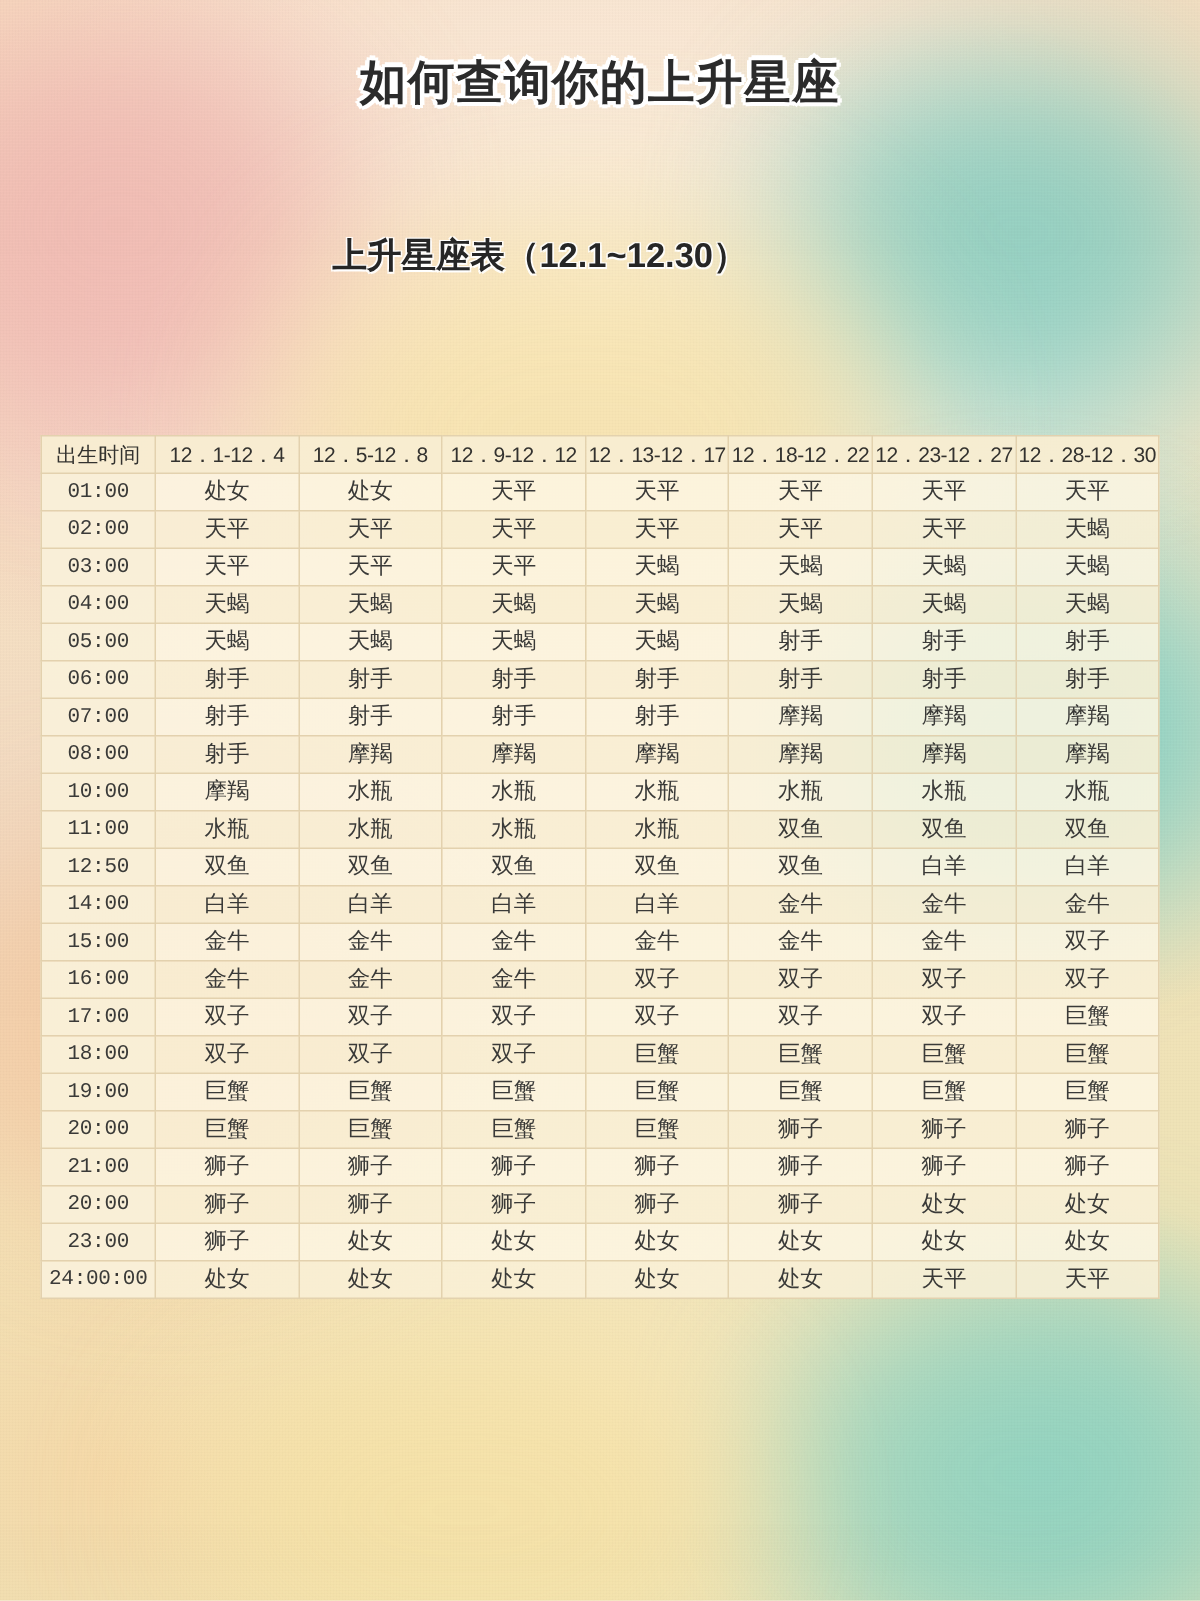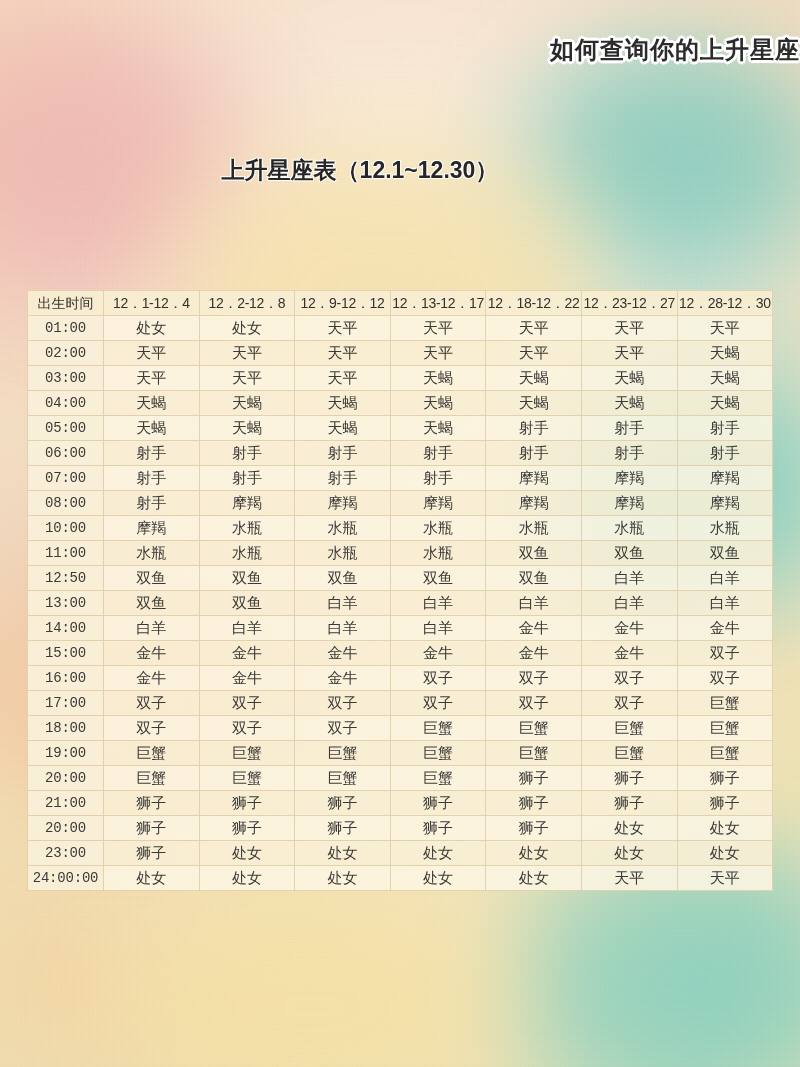--- a/index.html
+++ b/index.html
@@ -58,22 +58,22 @@
     z-index: 3;
     width: 800px;
     height: 1067px;
   }
 
   .page-title {
     position: absolute;
     top: 34px;
     left: 0;
     width: 800px;
-    text-align: right;
-    font-size: 24px;
+    text-align: center;
+    font-size: 31px;
     font-weight: bold;
     letter-spacing: 1px;
     color: #2b2b2b;
     text-shadow:
       -2px -2px 0 #fff, 2px -2px 0 #fff, -2px 2px 0 #fff, 2px 2px 0 #fff,
       -3px 0 0 #fff, 3px 0 0 #fff, 0 -3px 0 #fff, 0 3px 0 #fff;
   }
 
   .subtitle {
     position: absolute;
@@ -171,21 +171,21 @@
           <col class="cx">
         <col class="cx">
           <col class="cx">
           <col class="cx">
           <col class="cx">
       </colgroup>
       <thead>
         <tr>
           <th class="hcorner">出生时间</th>
           <th>12．1-12．4</th>
-          <th>12．2-12．8</th>
+          <th>12．5-12．8</th>
           <th>12．9-12．12</th>
           <th>12．13-12．17</th>
           <th>12．18-12．22</th>
           <th>12．23-12．27</th>
           <th>12．28-12．30</th>
         </tr>
       </thead>
       <tbody id="table-body">
           <tr>
             <td class="timecell">01:00</td>
@@ -291,30 +291,20 @@
             <td class="timecell">12:50</td>
             <td class="signcell">双鱼</td>
             <td class="signcell">双鱼</td>
             <td class="signcell">双鱼</td>
             <td class="signcell">双鱼</td>
             <td class="signcell">双鱼</td>
             <td class="signcell">白羊</td>
             <td class="signcell">白羊</td>
           </tr>
           <tr>
-            <td class="timecell">13:00</td>
-            <td class="signcell">双鱼</td>
-            <td class="signcell">双鱼</td>
-            <td class="signcell">白羊</td>
-            <td class="signcell">白羊</td>
-            <td class="signcell">白羊</td>
-            <td class="signcell">白羊</td>
-            <td class="signcell">白羊</td>
-          </tr>
-          <tr>
             <td class="timecell">14:00</td>
             <td class="signcell">白羊</td>
             <td class="signcell">白羊</td>
             <td class="signcell">白羊</td>
             <td class="signcell">白羊</td>
             <td class="signcell">金牛</td>
             <td class="signcell">金牛</td>
             <td class="signcell">金牛</td>
           </tr>
           <tr>

